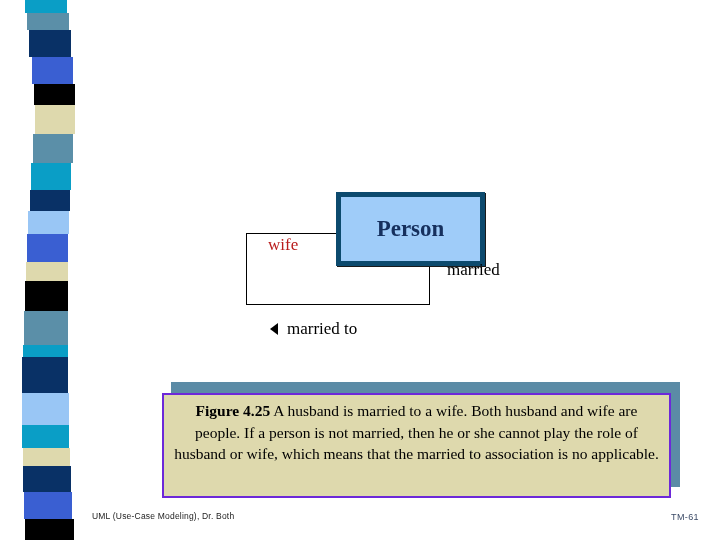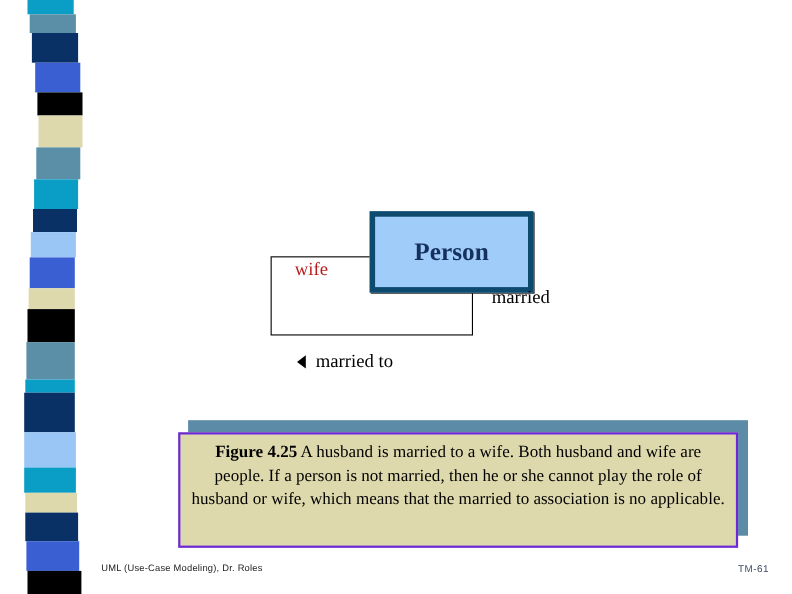--- a/index.html
+++ b/index.html
@@ -167,16 +167,16 @@
       <span class="tri-left"></span>
       <span class="assoc-label">married to</span>
     </div>
   </div>
 
   <div class="caption" style="background: rgb(222, 217, 173); box-shadow: rgb(91, 139, 166) 9px -11px 0px;">
     <span class="cap-label">Figure 4.25</span>
     <span class="cap-text">A husband is married to a wife. Both husband and wife are people. If a person is not married, then he or she cannot play the role of husband or wife, which means that the married to association is no applicable.</span>
   </div>
 
-  <div class="footer-left">UML (Use-Case Modeling), Dr. Roles</div>
+  <div class="footer-left">UML (Use-Case Modeling), Dr. Both</div>
   <div class="footer-right">TM-61</div>
 
 </div>
 
 </body></html>

